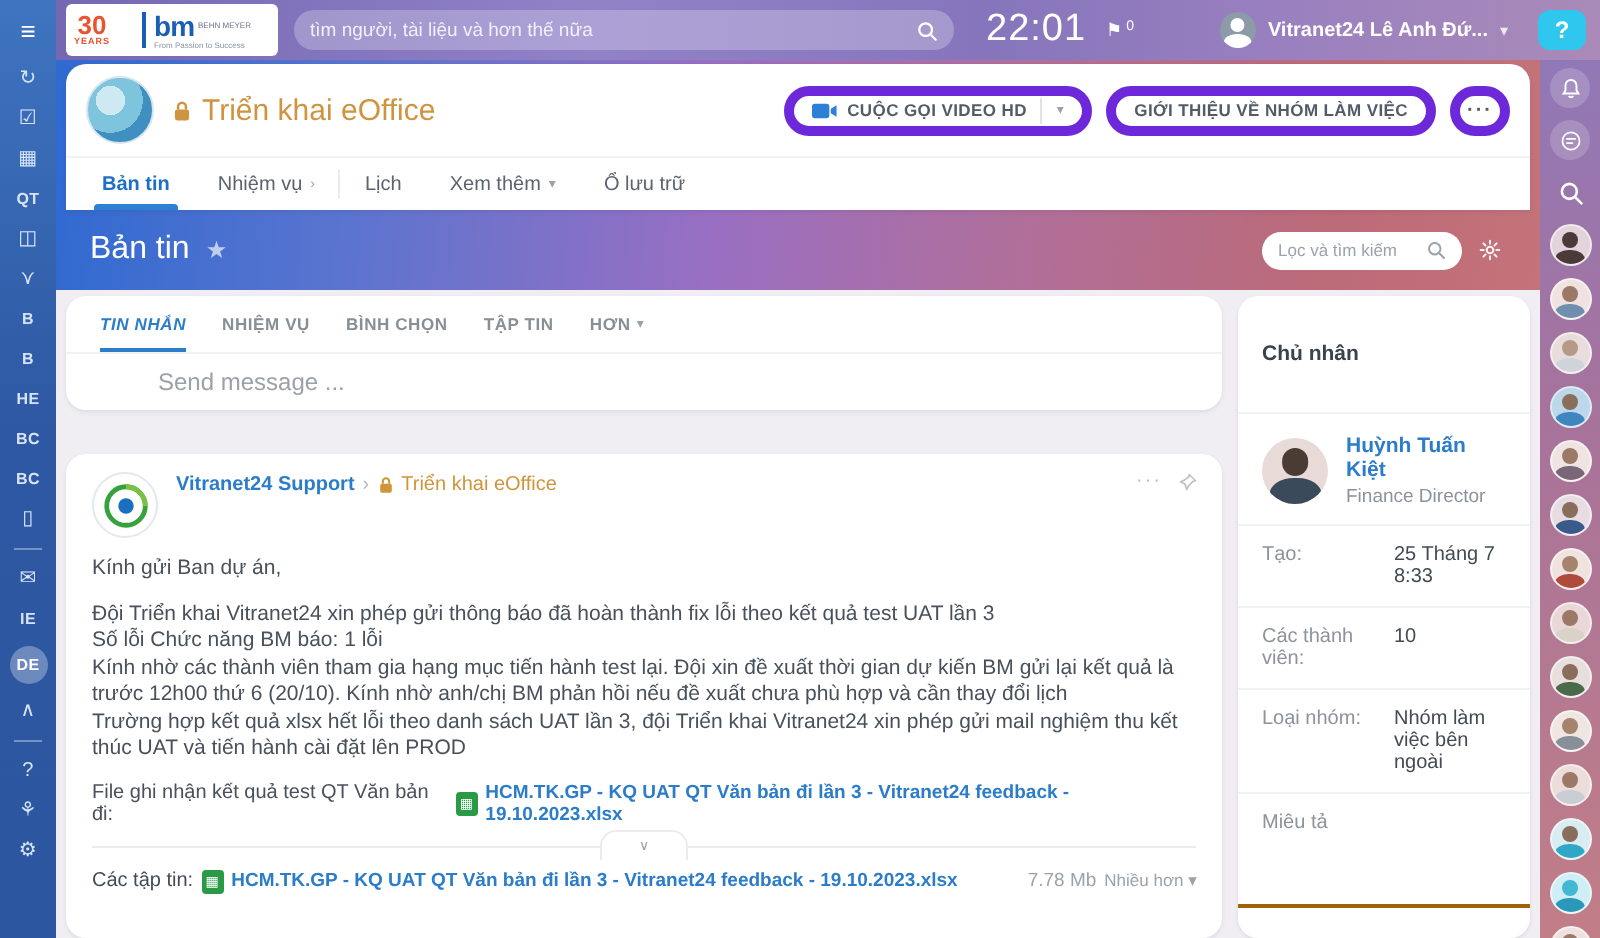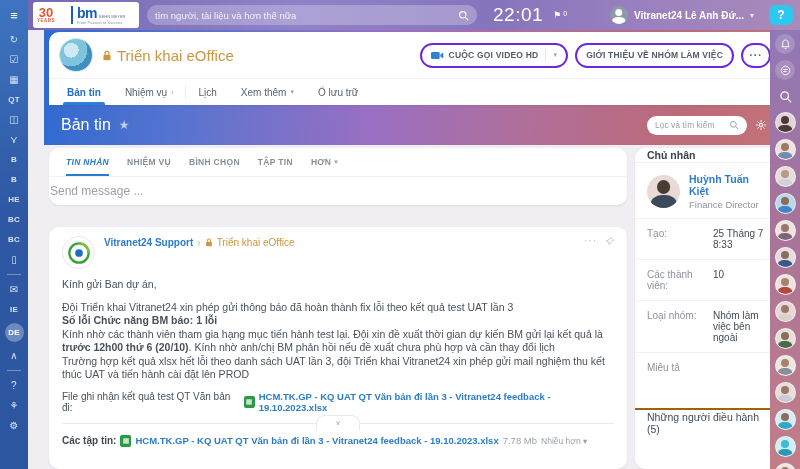--- a/index.html
+++ b/index.html
@@ -30,21 +30,21 @@
   }
   .logo-card {
     margin-left:5px; width:106px; height:26px; background:#fff; border-radius:3px;
     display:flex; align-items:center; padding:2px 4px; gap:4px; flex:none;
   }
   .logo-30 { display:flex; flex-direction:column; align-items:center; line-height:1; border-right:2px solid #1b5fb5; padding-right:16px; }
   .logo-30-num { font-size:13px; font-weight:bold; }
   .logo-30-num .c1{color:#e8542f;}
   .logo-years { font-size:4.5px; color:#e8542f; font-weight:bold; letter-spacing:.5px; }
   .logo-bm-wrap { display:flex; flex-direction:column; line-height:1; }
-  .logo-bm-row { display:flex; align-items:flex-end; gap:2px; }
+  .logo-bm-row { display:flex; align-items:center; gap:2px; }
   .logo-bm { font-size:14px; font-weight:bold; color:#1b5fb5; letter-spacing:-.5px; }
   .logo-sub { font-size:4px; color:#6b7687; line-height:1.2; padding-top:2px; }
   .logo-tag { font-size:4px; color:#8b95a3; margin-top:1px; }
   .tb-search {
     margin-left:8px; width:330px; height:20px; border-radius:10px;
     background:rgba(255,255,255,.25); display:flex; align-items:center; padding:0 8px;
   }
   .tb-search input {
     flex:1; background:transparent; border:none; outline:none;
     font-size:9.5px; color:#fff; font-family:inherit;
@@ -70,37 +70,37 @@
   .rs-ic { width:20px; height:20px; border-radius:50%; background:rgba(255,255,255,.18);
     display:flex; align-items:center; justify-content:center; cursor:pointer; flex:none; }
   .rs-av { width:21px; height:21px; flex:none; cursor:pointer; border:1px solid rgba(255,255,255,.5); }
   
   .pav { position:relative; border-radius:50%; overflow:hidden; background:#e9dde2; }
   .pav::before { content:""; position:absolute; left:50%; top:16%; transform:translateX(-50%);
     width:42%; height:42%; border-radius:50%; background:var(--skin,#8a6e63); }
   .pav::after { content:""; position:absolute; left:50%; top:62%; transform:translateX(-50%);
     width:80%; height:55%; border-radius:45% 45% 0 0; background:var(--shirt,#8a6e63); }
   
-  .main { position:absolute; left:44px; top:30px; width:685px; height:439px; }
+  .main { position:absolute; left:28px; top:30px; width:685px; height:439px; }
   .hero {
     position:absolute; left:0; top:0; width:742px; height:115px;
     background:linear-gradient(95deg,#2f6ad0 0%,#5a74cf 20%,#9a6fc2 45%,#b06f9a 65%,#bb6a78 85%,#c4737a 100%);
   }
   .card { background:#fff; box-shadow:0 1px 2px rgba(50,60,80,.10); }
   
   .group-card { position:absolute; left:5px; top:2px; width:732px; height:73px; border-radius:10px 10px 0 0; }
   .gc-top { display:flex; align-items:center; height:46px; padding:0 10px; }
   .group-avatar { width:34px; height:34px; border-radius:50%; flex:none; cursor:pointer;
     background:radial-gradient(circle at 35% 35%,#cfe9f2 0 25%,#7fc4dd 25% 55%,#3f8fc0 55% 100%);
     border:1px solid #d8e4ee; }
   .gc-title { display:flex; align-items:center; gap:5px; margin-left:9px; font-size:15px; color:#cf9440; cursor:pointer; }
   .gc-actions { margin-left:auto; display:flex; align-items:center; gap:7px; }
   .btn-outline {
     display:flex; align-items:center; gap:5px; height:25px; padding:0 9px;
-    border:2px solid #6d28d9; border-radius:14px; font-size:8.5px; font-weight:bold;
+    border:5px solid #6d28d9; border-radius:14px; font-size:8.5px; font-weight:bold;
     color:#525c69; letter-spacing:.2px; cursor:pointer; background:#fff;
   }
   .btn-split-div { width:1px; height:13px; background:#e0e4e9; margin:0 2px; }
   .btn-dots { width:30px; justify-content:center; font-size:10px; letter-spacing:1px; }
   .gc-tabs { display:flex; align-items:center; height:27px; border-top:1px solid #f0f2f4; padding:0 6px; font-size:10px; }
   .gc-tab { padding:0 12px; height:100%; display:flex; align-items:center; gap:4px; color:#5a636e; cursor:pointer; position:relative; }
   .gc-tab.active { color:#1e6fc5; font-weight:bold; }
   .gc-tab.active::after { content:""; position:absolute; left:8px; right:8px; bottom:0; height:3px; background:#2e7fd6; border-radius:2px 2px 0 0; }
   .gc-vdiv { width:1px; height:14px; background:#e7eaee; }
   .gc-caret { font-size:7px; color:#9aa2ab; }
@@ -115,54 +115,54 @@
   .hero-gear { margin-left:8px; margin-right:2px; cursor:pointer; opacity:.9; }
   
   .content { position:absolute; left:5px; top:118px; width:732px; height:321px; display:flex; gap:8px; }
   .feed-col { width:578px; display:flex; flex-direction:column; }
   
   .tabs-card { border-radius:10px; height:57px; }
   .feed-tabs { display:flex; align-items:center; height:29px; border-bottom:1px solid #f0f2f4; padding:0 8px; font-size:8.5px; font-weight:bold; letter-spacing:.3px; }
   .ftab { padding:0 9px; height:100%; display:flex; align-items:center; gap:3px; color:#868e96; cursor:pointer; position:relative; }
   .ftab.active { color:#2b7cc9;font-style:italic; }
   .ftab.active::after { content:""; position:absolute; left:9px; right:9px; bottom:0; height:2px; background:#2b7cc9; }
-  .composer { height:28px; display:flex; align-items:center; padding:0 1px; }
+  .composer { height:28px; display:flex; align-items:center; padding:0 12px;margin-left:34px; }
   .composer input { width:100%; border:none; outline:none; font-size:12px; color:#555; background:transparent; font-family:inherit; }
   .composer input::placeholder { color:#9aa1a8; }
   
   .post-card { margin-top:22px; border-radius:10px; flex:1; overflow:hidden; position:relative; padding:9px 13px 0 13px; }
   .post-head { display:flex; }
   .post-logo { width:33px; height:33px; border-radius:50%; flex:none; background:#fff; border:1px solid #e2e8ee;
     display:flex; align-items:center; justify-content:center; }
   .post-head-txt { margin-left:9px; padding-top:1px; }
   .ph-line { font-size:10px; display:flex; align-items:center; gap:4px; }
   .link { color:#2b7cc9; font-weight:bold; cursor:pointer; }
   .gold-link { color:#d0953a; cursor:pointer; }
   .ph-sep { color:#b4bac0; }
   .ph-time { font-size:9px; color:#b2b6bb; margin-top:2px; }
   .post-menu { position:absolute; right:30px; top:8px; color:#b9bfc5; font-size:10px; letter-spacing:1px; cursor:pointer; }
   .post-pin { position:absolute; right:12px; top:9px; cursor:pointer; opacity:.65; }
   .post-title { font-size:11px; font-weight:bold; color:#3a434d; margin-top:6px; }
   .post-body { font-size:10.5px; line-height:13.5px; color:#48515b; margin-top:9px; }
   .post-body p.gap { height:9px; }
-  .b { font-weight:bold; }
+  .b { font-weight:normal; }
   .file-row { display:flex; align-items:center; gap:4px; margin-top:9px; font-size:10px; color:#48515b; }
   .xls-ic { width:11px; height:12px; background:#2a9a47; border-radius:2px; color:#fff; font-size:7px;
     display:flex; align-items:center; justify-content:center; flex:none; }
   .file-link { font-size:9.5px; }
   .collapse-row { position:relative; margin-top:10px; height:12px; border-top:1px solid #e9ebee; }
   .collapse-pill { position:absolute; left:50%; top:-9px; transform:translateX(-50%);
     width:44px; height:15px; background:#fff; border:1px solid #e9ebee; border-bottom:none; border-radius:8px 8px 0 0;
     display:flex; align-items:center; justify-content:center; font-size:7px; color:#9aa2ab; cursor:pointer; }
   .attach-row { display:flex; align-items:center; gap:4px; font-size:9.5px; flex-wrap:nowrap; white-space:nowrap; }
-  .attach-size { color:#9aa2ab; }
+  .attach-size { color:#9aa2ab;margin-left:31px; }
   .attach-more { color:#9aa2ab; font-size:8.5px; cursor:pointer; }
   
   .panel { flex:1; border-radius:10px; overflow:hidden; font-size:10px; height:321px; }
-  .panel-sec { padding:1px 12px; border-bottom:1px solid #f0f2f4; }
+  .panel-sec { padding:23px 12px; border-bottom:1px solid #f0f2f4; }
   .panel-h { font-size:10.5px; font-weight:bold; color:#3a434d; }
   .owner-row { display:flex; align-items:center; gap:9px; padding:10px 12px 8px 12px; }
   .owner-av { width:33px; height:33px; flex:none; cursor:pointer; }
   .owner-name { font-size:10.5px; }
   .owner-role { font-size:9.5px; color:#8c939a; margin-top:2px; }
   .kv { display:flex; padding:9px 12px; border-top:1px solid #f0f2f4; }
   .kv-k { width:66px; flex:none; color:#8c939a; }
   .kv-v { color:#424b54; }
   .mods { padding:4px 12px 8px 12px; }
   .desc-space { height:26px; }

